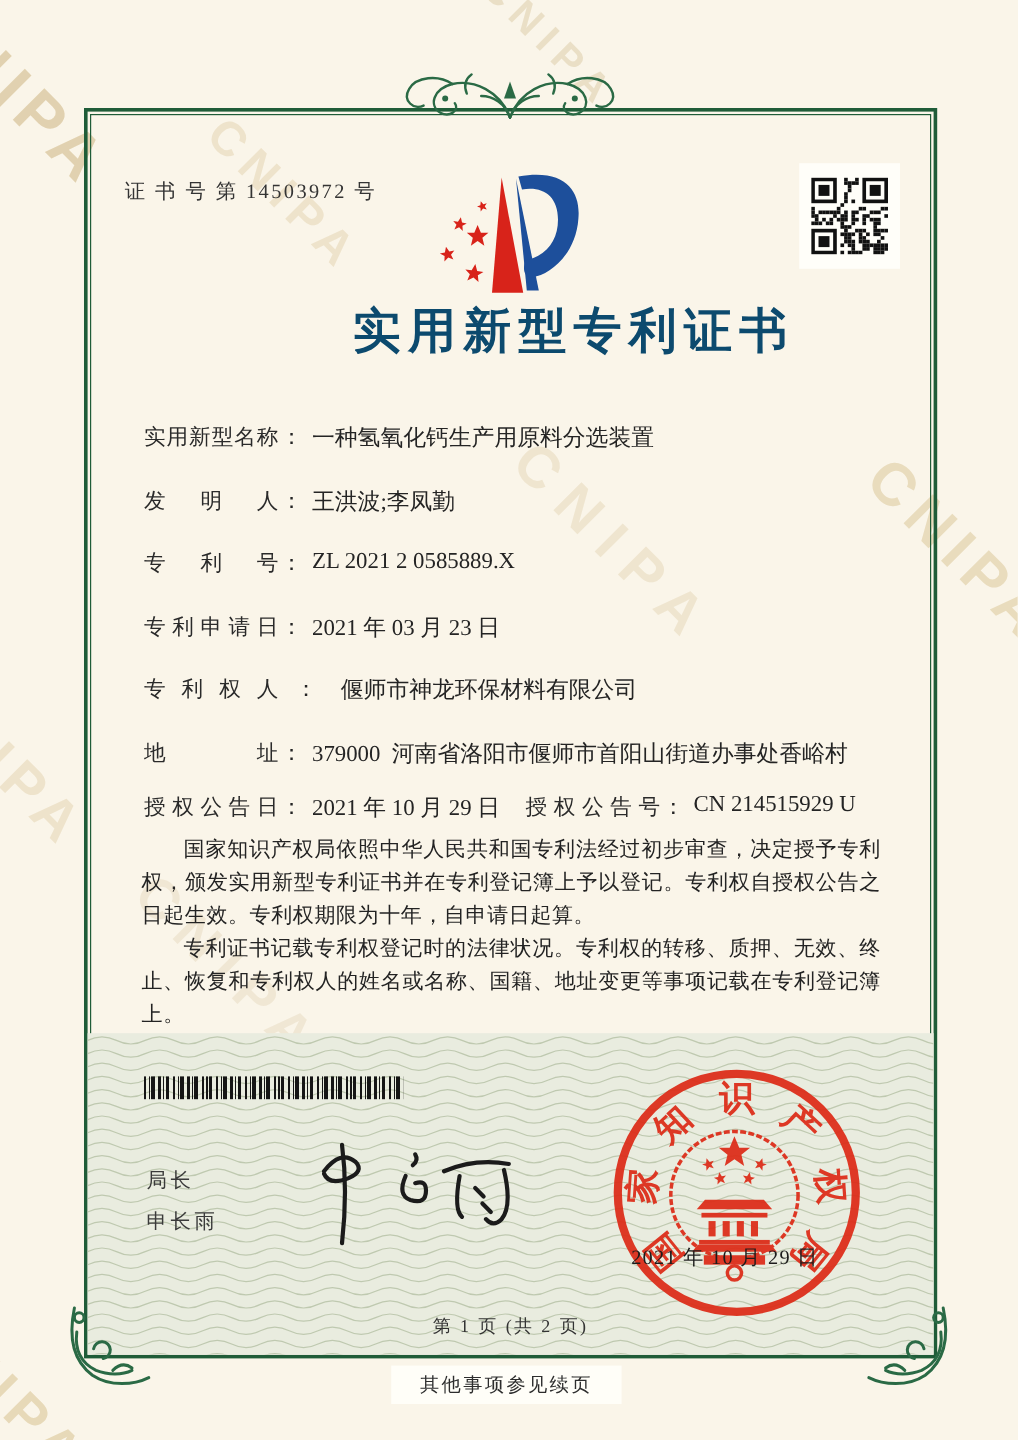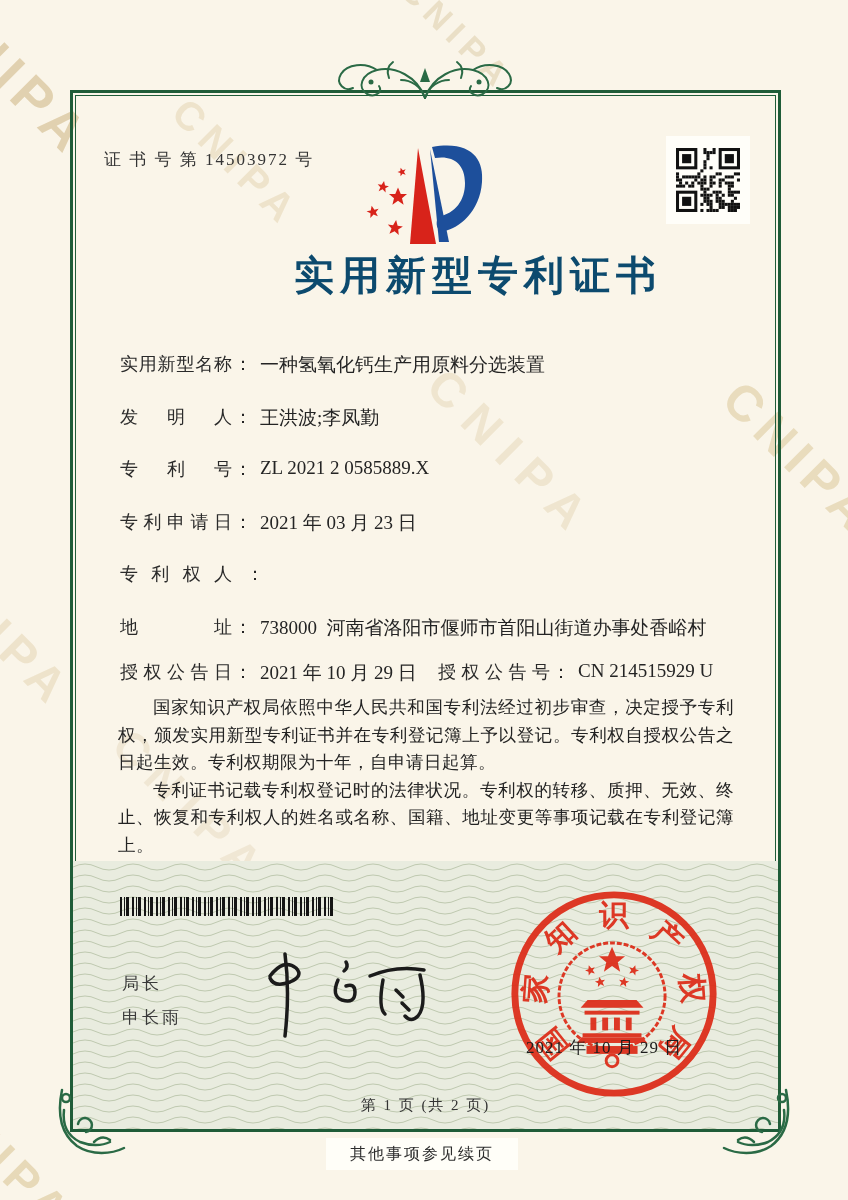--- a/index.html
+++ b/index.html
@@ -306,27 +306,28 @@
     <span class="fgroup" style="left:0;">
       <span class="flabel">专利申请日</span>
         <span class="colon">：</span>
         <span class="fvalue">2021 年 03 月 23 日</span>
     </span>
   </div>
   <div class="abs row" style="top:562px;">
     <span class="fgroup" style="left:0;gap:12px;">
       <span class="flabel">专利权人</span>
         <span class="colon">：</span>
+        <span class="fvalue">偃师市神龙环保材料有限公司</span>
     </span>
   </div>
   <div class="abs row" style="top:615px;">
     <span class="fgroup" style="left:0;">
       <span class="flabel">地址</span>
         <span class="colon">：</span>
-        <span class="fvalue">738000  河南省洛阳市偃师市首阳山街道办事处香峪村</span>
+        <span class="fvalue">379000  河南省洛阳市偃师市首阳山街道办事处香峪村</span>
     </span>
   </div>
   <div class="abs row" style="top:660px;">
     <span class="fgroup" style="left:0;">
       <span class="flabel">授权公告日</span>
         <span class="colon">：</span>
         <span class="fvalue">2021 年 10 月 29 日</span>
     </span>
     <span class="fgroup" style="left:318px;">
       <span class="flabel">授权公告号</span>

